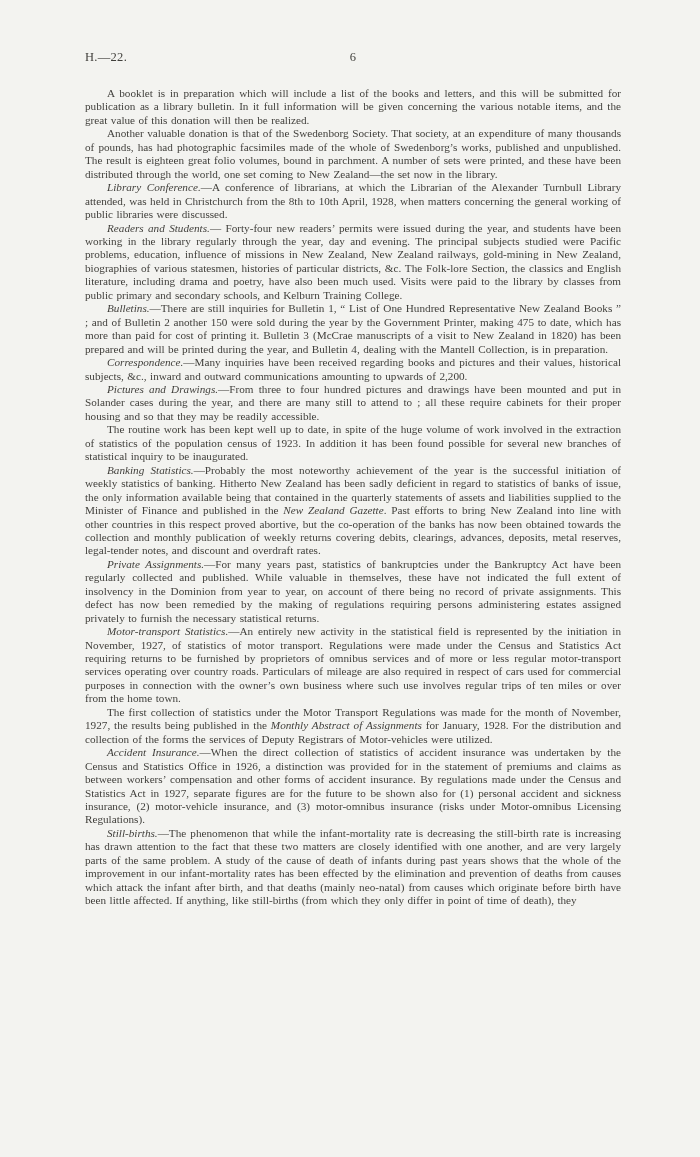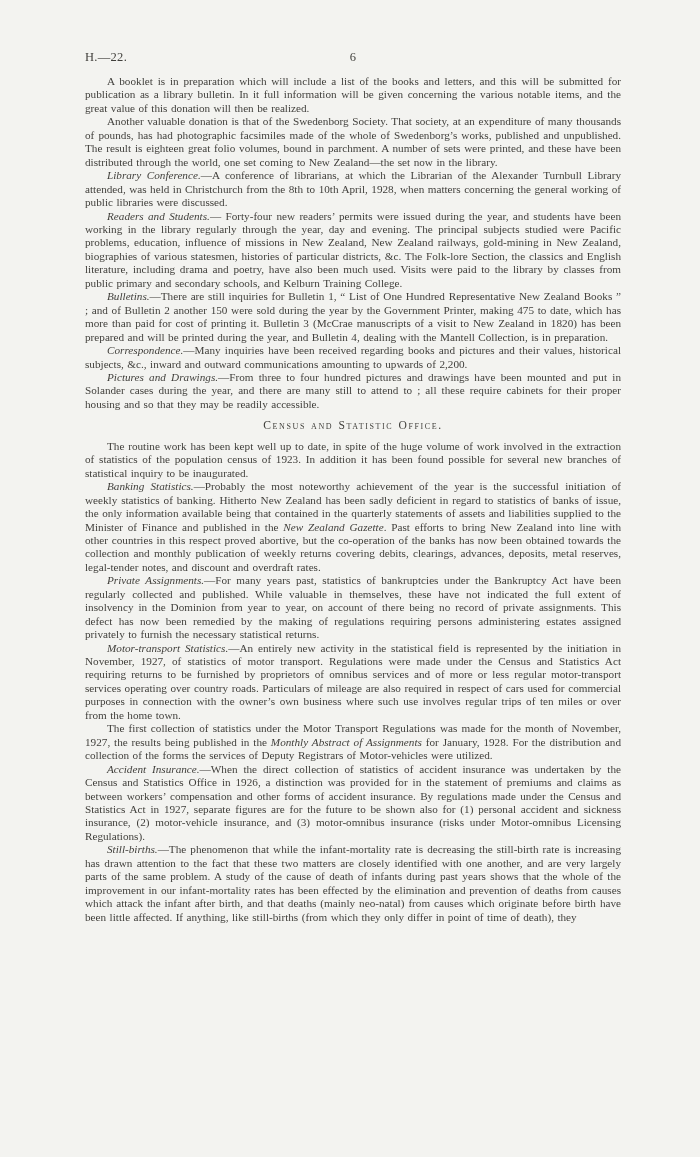--- a/index.html
+++ b/index.html
@@ -16,21 +16,21 @@
     overflow:hidden;
   }
   .page-column{
     position:absolute;
     left:85px;top:50px;
     width:536px;
   }
   .running-header{
     position:relative;
     height:22px;
-    margin-bottom:3px;
+    margin-bottom:15px;
     font-size:12.5px;
     letter-spacing:0.3px;
   }
   .report-code{
     position:absolute;left:0;top:0;
   }
   .page-number{
     position:absolute;left:0;right:0;top:0;
     text-align:center;
   }
@@ -63,21 +63,20 @@
     <span class="page-number">6</span>
   </div>
   <div class="document-body">
       <p class="para"><span>A booklet is in preparation which will include a list of the books and letters, and this will be submitted for publication as a library bulletin. In it full information will be given concerning the various notable items, and the great value of this donation will then be realized.</span></p>
       <p class="para"><span>Another valuable donation is that of the Swedenborg Society. That society, at an expenditure of many thousands of pounds, has had photographic facsimiles made of the whole of Swedenborg’s works, published and unpublished. The result is eighteen great folio volumes, bound in parchment. A number of sets were printed, and these have been distributed through the world, one set coming to New Zealand—the set now in the library.</span></p>
       <p class="para"><span class="it">Library Conference.</span><span>—A conference of librarians, at which the Librarian of the Alexander Turnbull Library attended, was held in Christchurch from the 8th to 10th April, 1928, when matters concerning the general working of public libraries were discussed.</span></p>
       <p class="para"><span class="it">Readers and Students.</span><span>— Forty-four new readers’ permits were issued during the year, and students have been working in the library regularly through the year, day and evening. The principal subjects studied were Pacific problems, education, influence of missions in New Zealand, New Zealand railways, gold-mining in New Zealand, biographies of various statesmen, histories of particular districts, &amp;c. The Folk-lore Section, the classics and English literature, including drama and poetry, have also been much used. Visits were paid to the library by classes from public primary and secondary schools, and Kelburn Training College.</span></p>
       <p class="para"><span class="it">Bulletins.</span><span>—There are still inquiries for Bulletin 1, “ List of One Hundred Representative New Zealand Books ” ; and of Bulletin 2 another 150 were sold during the year by the Government Printer, making 475 to date, which has more than paid for cost of printing it. Bulletin 3 (McCrae manuscripts of a visit to New Zealand in 1820) has been prepared and will be printed during the year, and Bulletin 4, dealing with the Mantell Collection, is in preparation.</span></p>
       <p class="para"><span class="it">Correspondence.</span><span>—Many inquiries have been received regarding books and pictures and their values, historical subjects, &amp;c., inward and outward communications amounting to upwards of 2,200.</span></p>
       <p class="para"><span class="it">Pictures and Drawings.</span><span>—From three to four hundred pictures and drawings have been mounted and put in Solander cases during the year, and there are many still to attend to ; all these require cabinets for their proper housing and so that they may be readily accessible.</span></p>
-      <div class="section-heading">Census and Statistic Office.</div>
       <p class="para"><span>The routine work has been kept well up to date, in spite of the huge volume of work involved in the extraction of statistics of the population census of 1923. In addition it has been found possible for several new branches of statistical inquiry to be inaugurated.</span></p>
       <p class="para"><span class="it">Banking Statistics.</span><span>—Probably the most noteworthy achievement of the year is the successful initiation of weekly statistics of banking. Hitherto New Zealand has been sadly deficient in regard to statistics of banks of issue, the only information available being that contained in the quarterly statements of assets and liabilities supplied to the Minister of Finance and published in the </span><span class="it">New Zealand Gazette</span><span>. Past efforts to bring New Zealand into line with other countries in this respect proved abortive, but the co-operation of the banks has now been obtained towards the collection and monthly publication of weekly returns covering debits, clearings, advances, deposits, metal reserves, legal-tender notes, and discount and overdraft rates.</span></p>
       <p class="para"><span class="it">Private Assignments.</span><span>—For many years past, statistics of bankruptcies under the Bankruptcy Act have been regularly collected and published. While valuable in themselves, these have not indicated the full extent of insolvency in the Dominion from year to year, on account of there being no record of private assignments. This defect has now been remedied by the making of regulations requiring persons administering estates assigned privately to furnish the necessary statistical returns.</span></p>
       <p class="para"><span class="it">Motor-transport Statistics.</span><span>—An entirely new activity in the statistical field is represented by the initiation in November, 1927, of statistics of motor transport. Regulations were made under the Census and Statistics Act requiring returns to be furnished by proprietors of omnibus services and of more or less regular motor-transport services operating over country roads. Particulars of mileage are also required in respect of cars used for commercial purposes in connection with the owner’s own business where such use involves regular trips of ten miles or over from the home town.</span></p>
       <p class="para"><span>The first collection of statistics under the Motor Transport Regulations was made for the month of November, 1927, the results being published in the </span><span class="it">Monthly Abstract of Assignments</span><span> for January, 1928. For the distribution and collection of the forms the services of Deputy Registrars of Motor-vehicles were utilized.</span></p>
       <p class="para"><span class="it">Accident Insurance.</span><span>—When the direct collection of statistics of accident insurance was undertaken by the Census and Statistics Office in 1926, a distinction was provided for in the statement of premiums and claims as between workers’ compensation and other forms of accident insurance. By regulations made under the Census and Statistics Act in 1927, separate figures are for the future to be shown also for (1) personal accident and sickness insurance, (2) motor-vehicle insurance, and (3) motor-omnibus insurance (risks under Motor-omnibus Licensing Regulations).</span></p>
       <p class="para"><span class="it">Still-births.</span><span>—The phenomenon that while the infant-mortality rate is decreasing the still-birth rate is increasing has drawn attention to the fact that these two matters are closely identified with one another, and are very largely parts of the same problem. A study of the cause of death of infants during past years shows that the whole of the improvement in our infant-mortality rates has been effected by the elimination and prevention of deaths from causes which attack the infant after birth, and that deaths (mainly neo-natal) from causes which originate before birth have been little affected. If anything, like still-births (from which they only differ in point of time of death), they</span></p>
     </div>
 </div>
 

